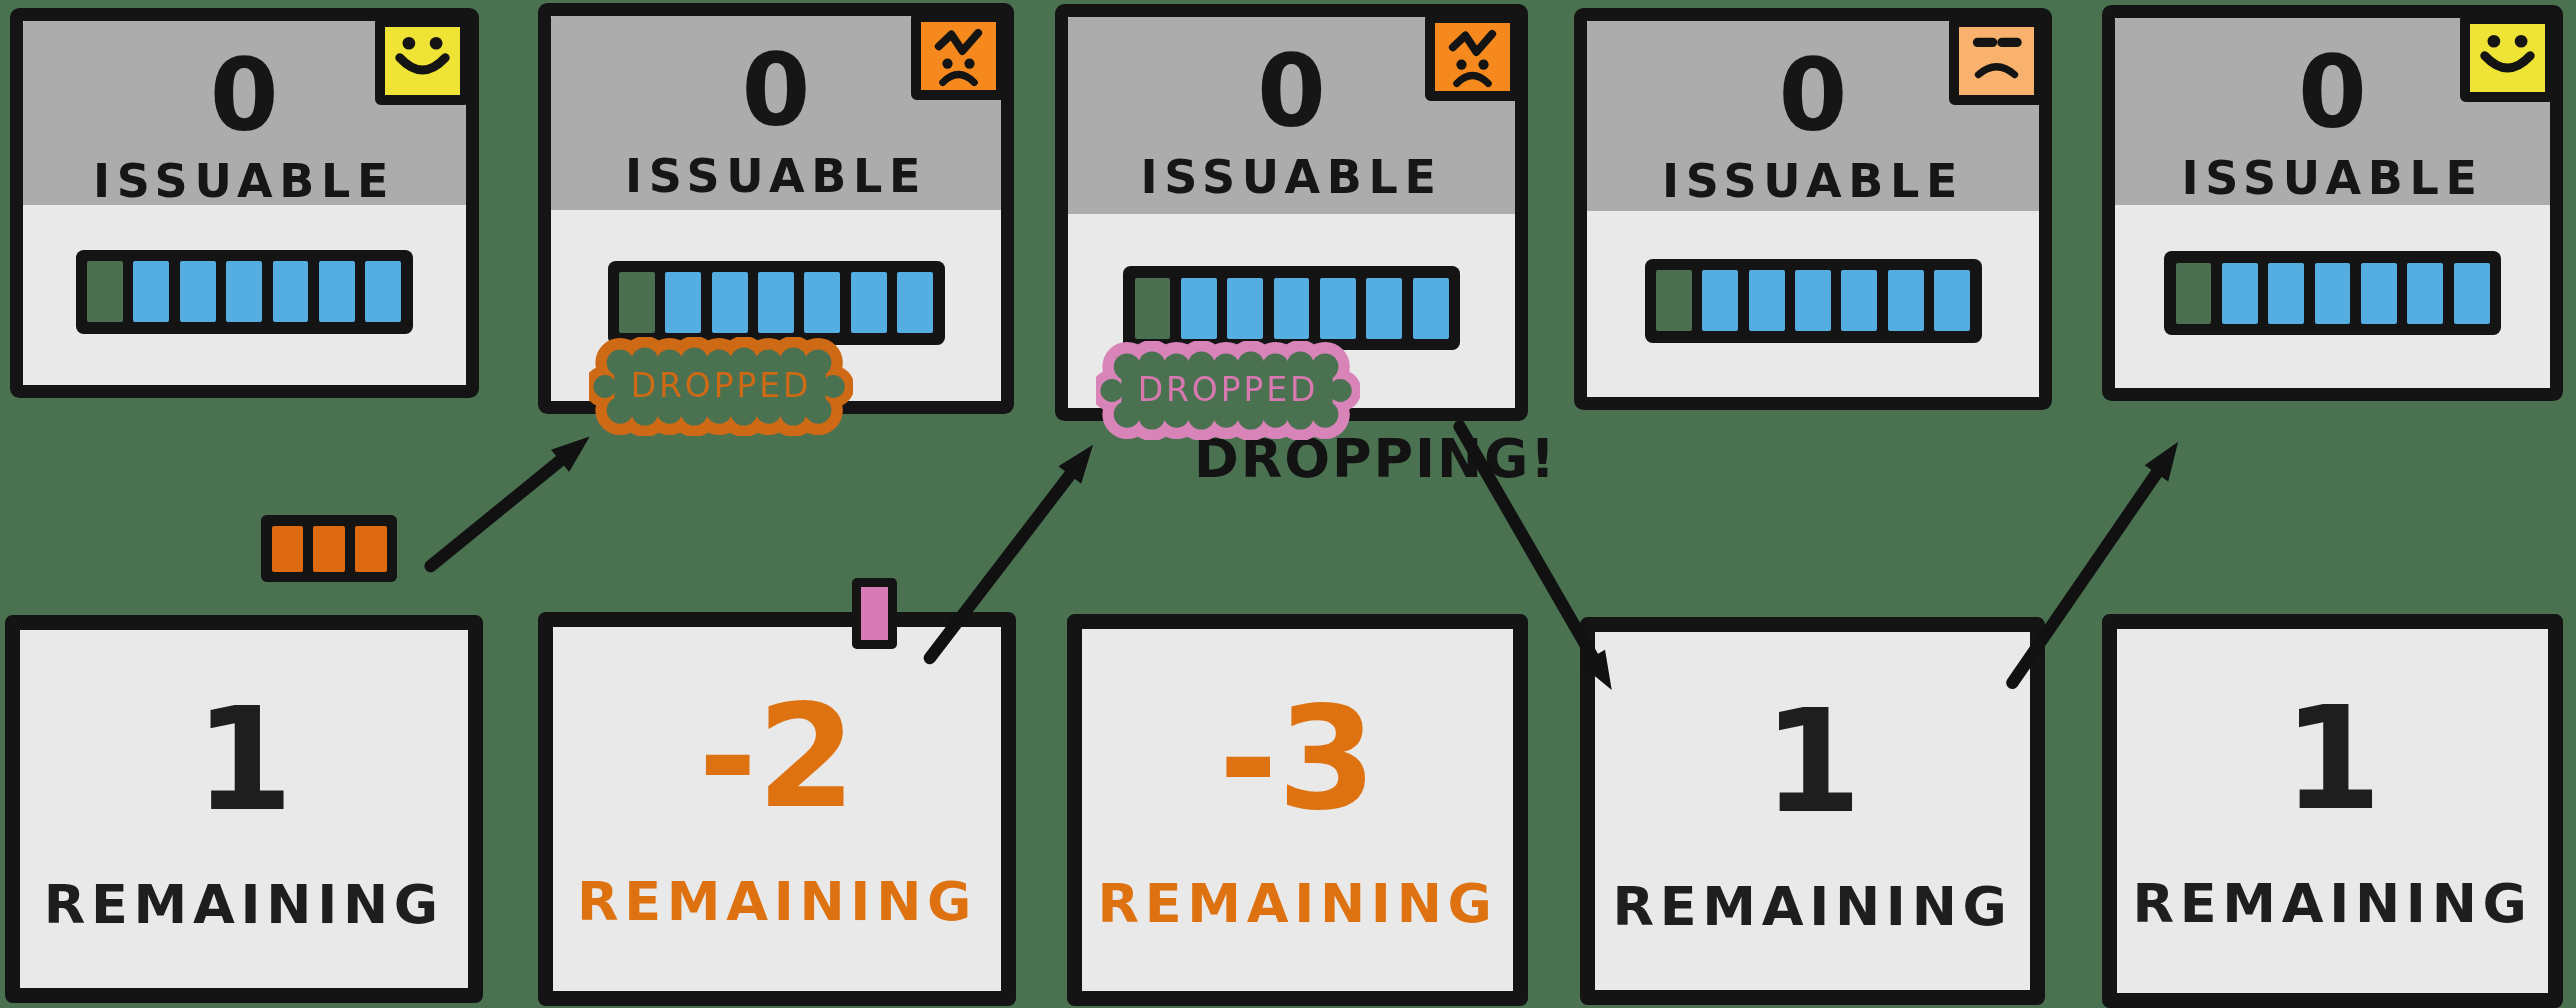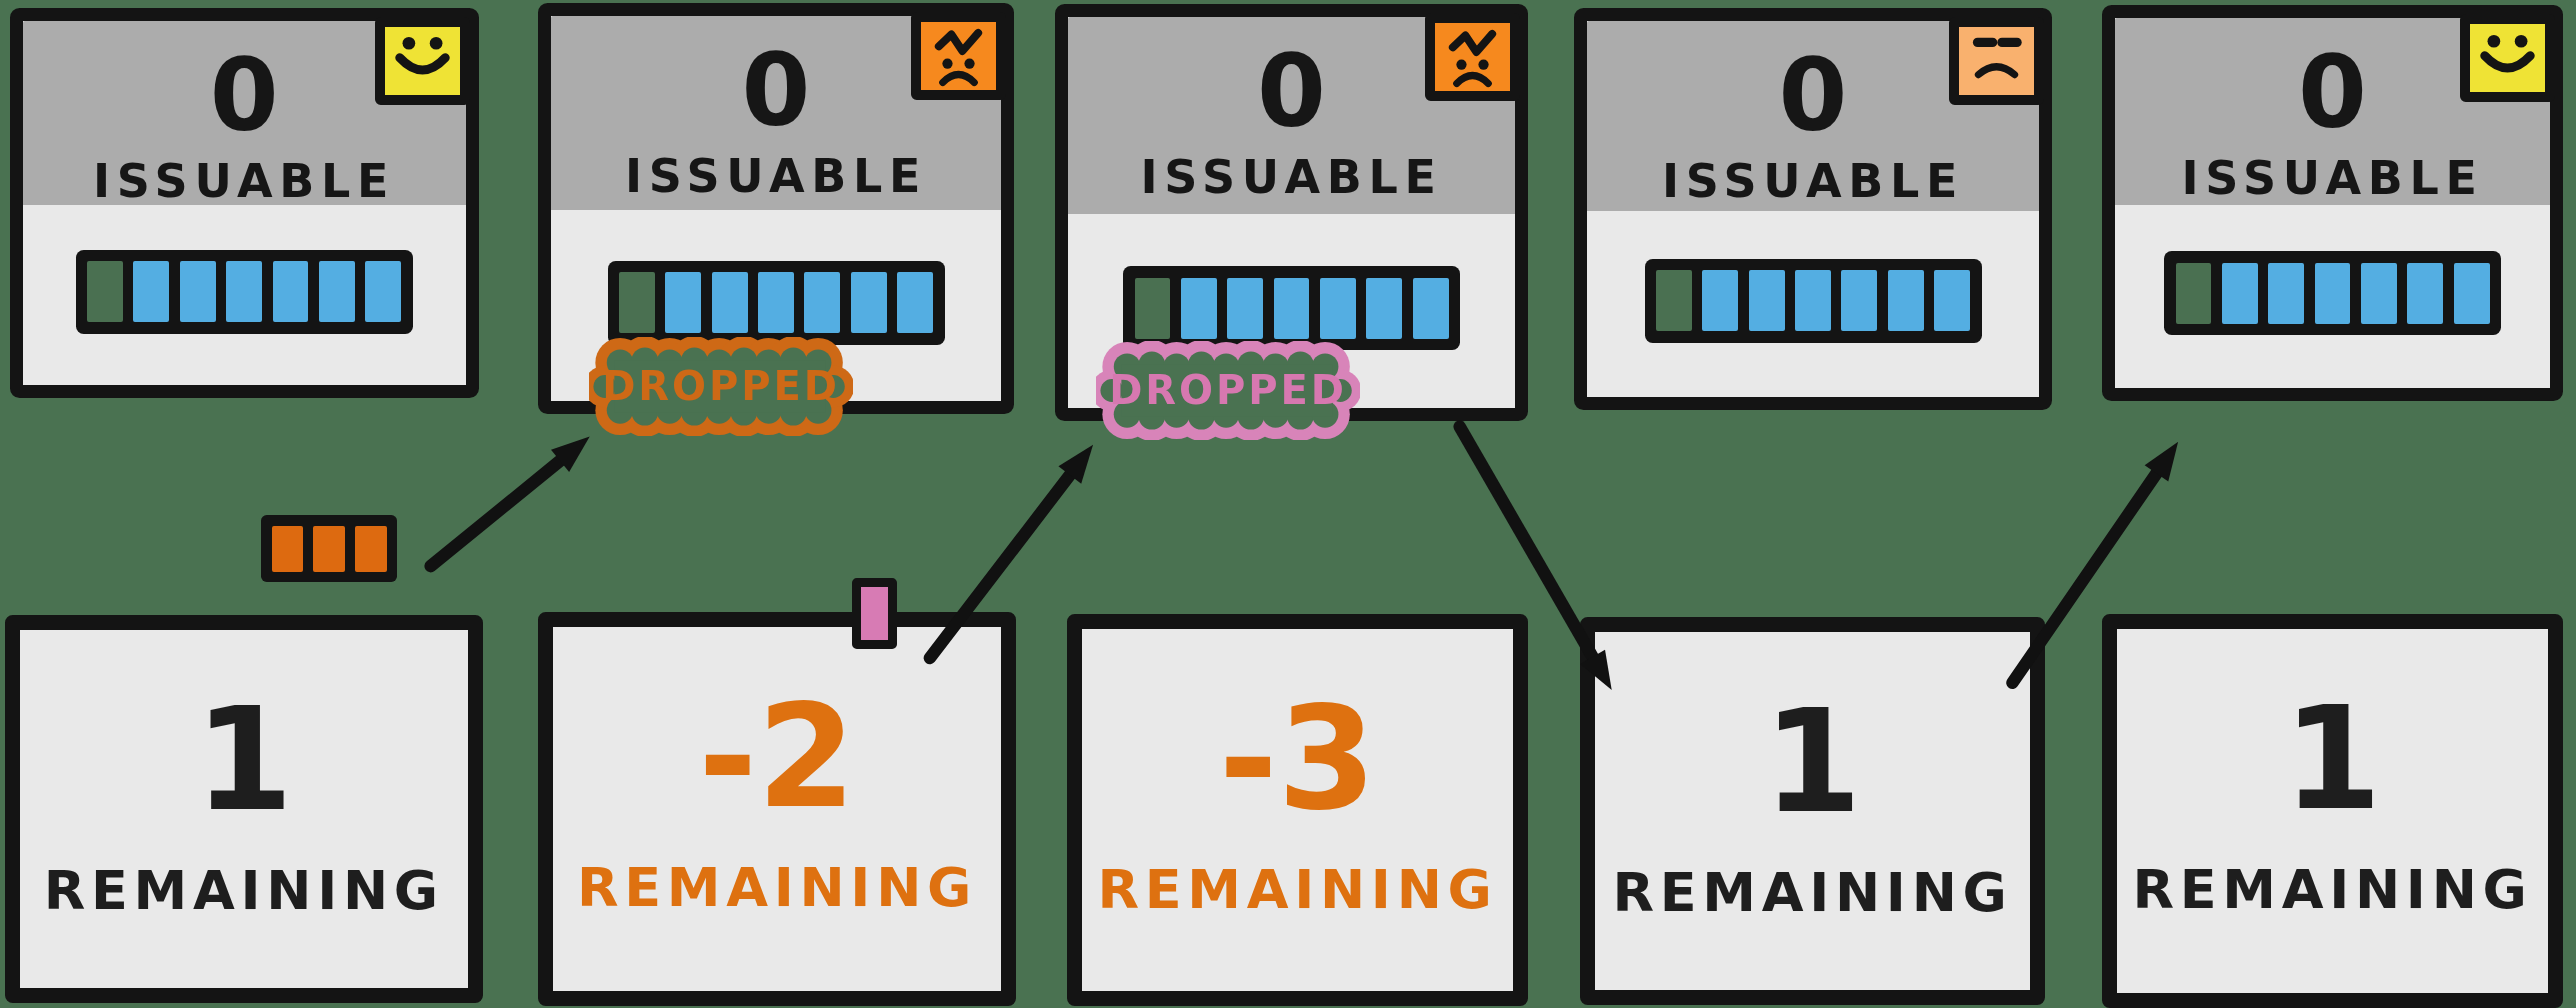--- a/index.html
+++ b/index.html
@@ -36,28 +36,28 @@
   .face.angry{background:#F6891E;}
   .face.meh{background:#F9B16E;}
   .face svg{width:69px;height:63px;}
   
   .bcard{
     position:absolute;box-sizing:border-box;background:#E9E9E9;
     border:15.3px solid #141414;border-radius:7.7px;z-index:1;
     display:flex;flex-direction:column;align-items:center;
   }
   .num{font-size:142px;font-weight:700;color:#1E1E1E;line-height:1;margin-top:59px;}
-  .rem{font-size:54px;font-weight:800;color:#1E1E1E;letter-spacing:5.7px;margin-top:28px;}
+  .rem{font-size:54px;font-weight:800;color:#1E1E1E;letter-spacing:5.7px;margin-top:42px;}
   .num.orange,.rem.orange{color:#DE7110;}
   
   .badge{position:absolute;width:264px;height:99px;z-index:5;}
   .badge svg{position:absolute;inset:0;width:100%;height:100%;}
   .badge-text{
     position:absolute;inset:0;display:flex;align-items:center;justify-content:center;
-    font-size:40px;font-weight:700;letter-spacing:2.9px;padding-bottom:1.9px;
+    font-size:33px;font-weight:400;letter-spacing:2.9px;padding-bottom:1.9px;
   }
   .badge.orange .badge-text{color:#CE6916;}
   .badge.pink .badge-text{color:#D778B0;}
   
   .otokens{
     position:absolute;left:261px;top:515px;width:136px;height:67px;
     background:#141414;border-radius:5.7px;display:flex;gap:9.6px;padding:10.5px;
     box-sizing:border-box;z-index:3;
   }
   .otokens .tok{flex:1;background:#DD6A10;border-radius:1.9px;}
@@ -331,20 +331,21 @@
   </div>
 
   <div class="otokens">
     <div class="tok"></div>
     <div class="tok"></div>
     <div class="tok"></div>
   </div>
 
   <div class="ptoken"></div>
 
+  <div class="lbl dropping">DROPPING!</div>
 
   <svg class="arrows" width="2576" height="1008" viewBox="0 0 2693 1054">
     <defs>
       <marker id="ah" markerUnits="userSpaceOnUse" markerWidth="46" markerHeight="40" refX="8" refY="19" orient="auto">
         <path d="M2 4 L42 19 L2 34 Z" fill="#111111"></path>
       </marker>
     </defs>
     <line x1="450" y1="592" x2="590" y2="478" stroke="#111111" stroke-width="13" stroke-linecap="round" marker-end="url(#ah)"></line>
     <line x1="972" y1="688" x2="1122" y2="492" stroke="#111111" stroke-width="13" stroke-linecap="round" marker-end="url(#ah)"></line>
     <line x1="1526" y1="446" x2="1668" y2="692" stroke="#111111" stroke-width="13" stroke-linecap="round" marker-end="url(#ah)"></line>

